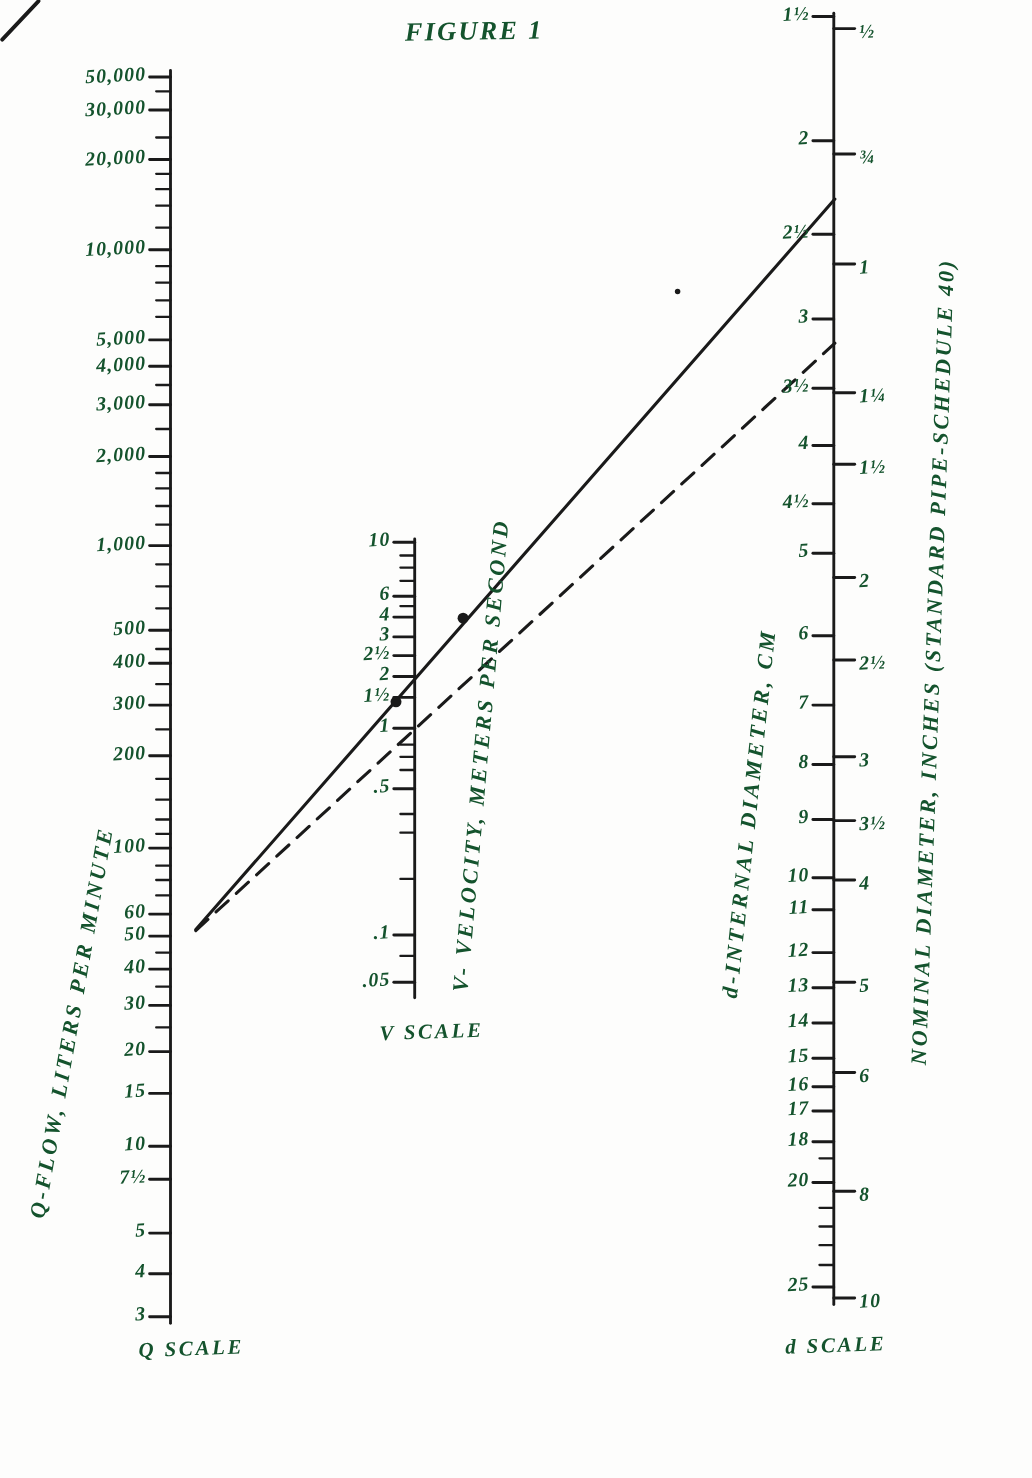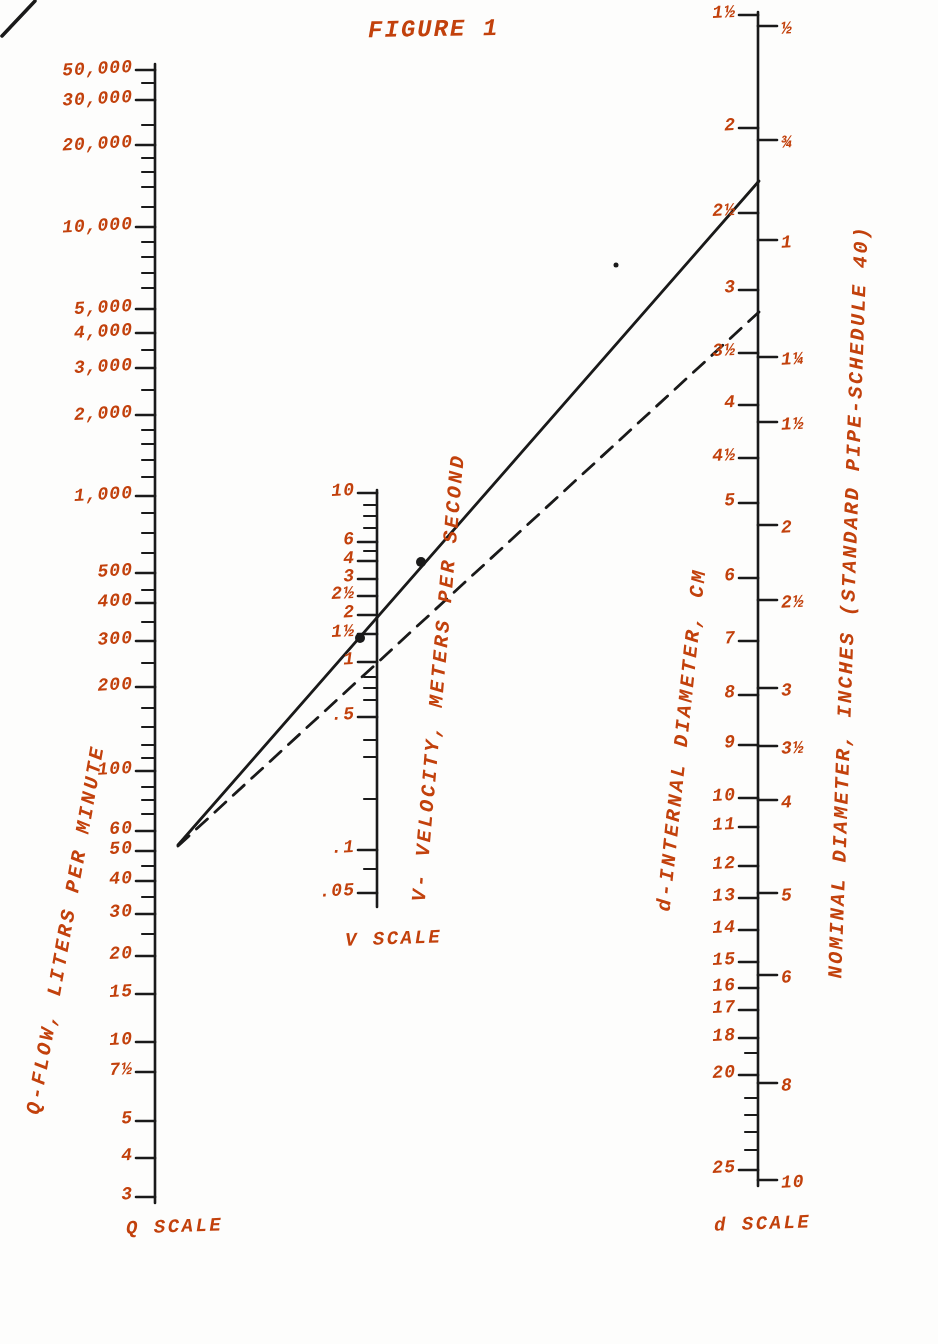--- a/index.html
+++ b/index.html
@@ -1,17 +1,17 @@
 <!DOCTYPE html>
 <html><head>
 <meta charset="utf-8">
 <style>
   html,body{margin:0;padding:0;background:#fff;}
   .page{position:relative;width:938px;height:1344px;background:#fdfdfc;overflow:hidden;
-        font-family:Liberation Mono, monospace;color:#c2410c;}
+        font-family:Liberation Serif, serif;color:#14532d;}
   #plot{position:absolute;left:0;top:0;}
   .fig-title{position:absolute;left:368px;top:16px;font-size:24px;font-style:italic;
         font-weight:bold;letter-spacing:2px;transform:rotate(-1deg);}
   .tick-label{position:absolute;font-style:italic;font-weight:600;font-size:18px;
         letter-spacing:1px;white-space:nowrap;line-height:24px;transform:rotate(-3deg);}
   .tick-label.align-r{text-align:right;}
   .tick-label.align-l{text-align:left;}
   .caption{position:absolute;font-style:italic;font-weight:600;font-size:19px;
         letter-spacing:2.5px;transform:rotate(-2deg);white-space:nowrap;}
   #c-q{left:126px;top:1216px;}

